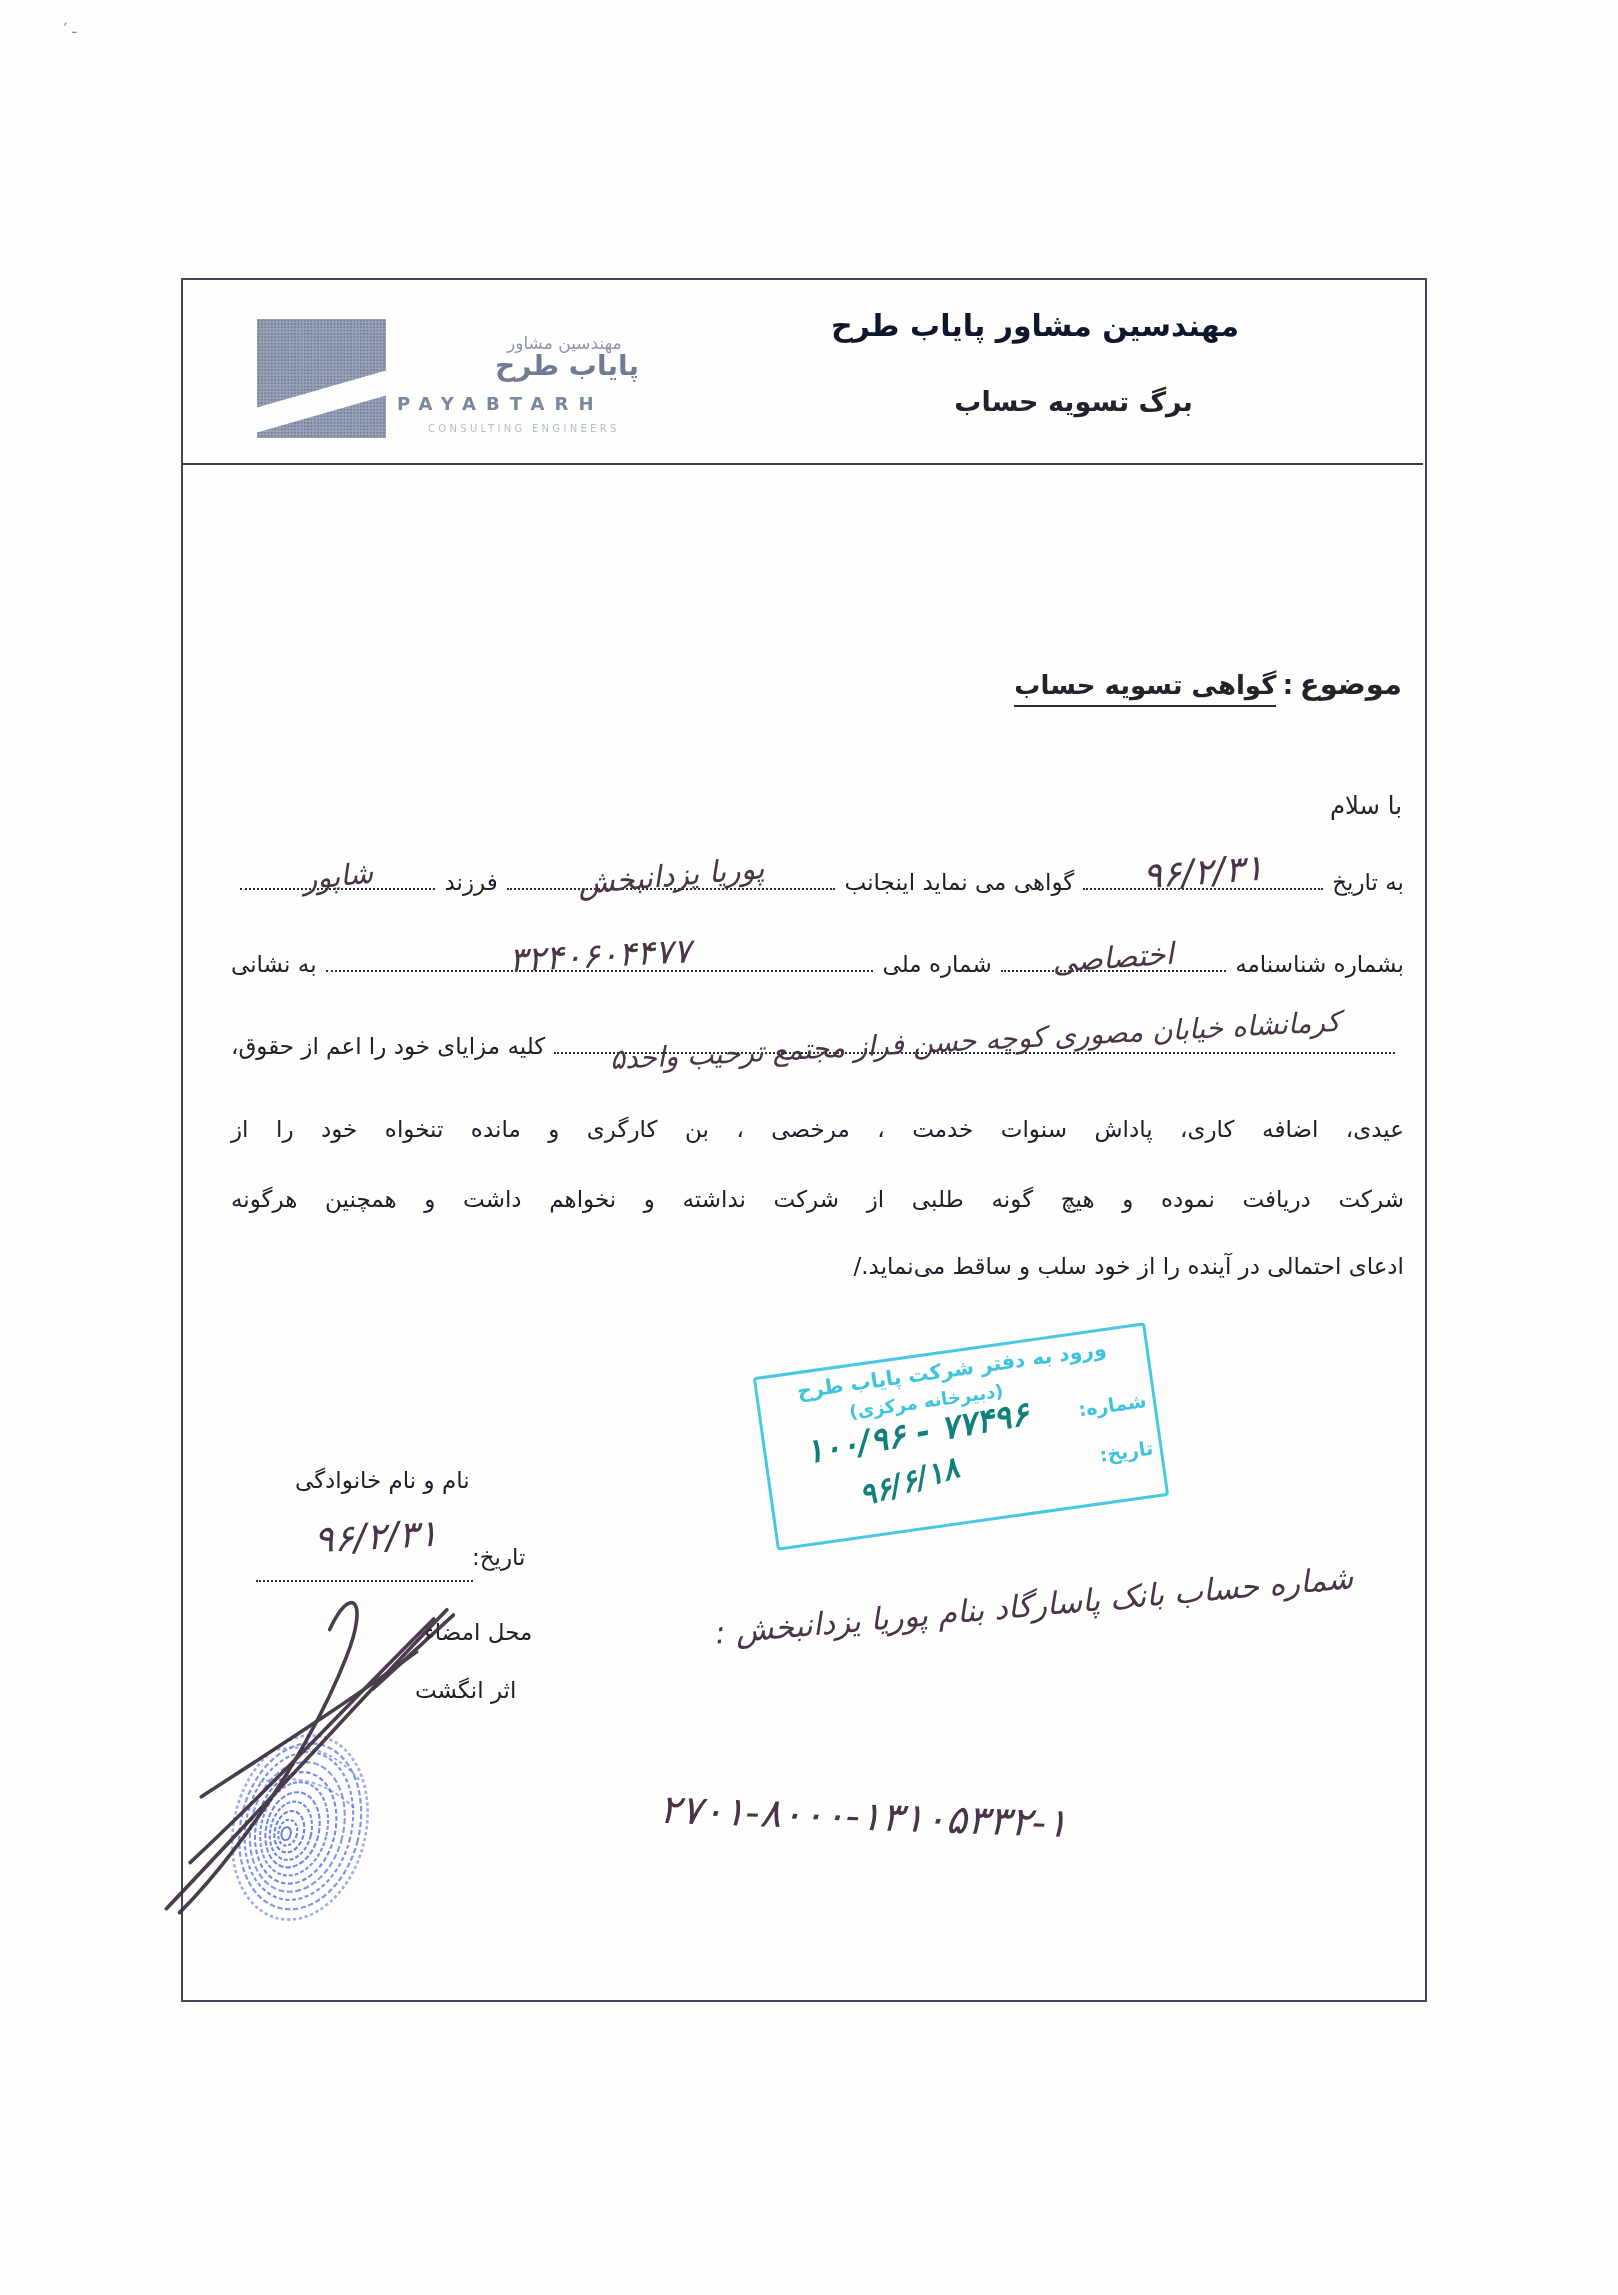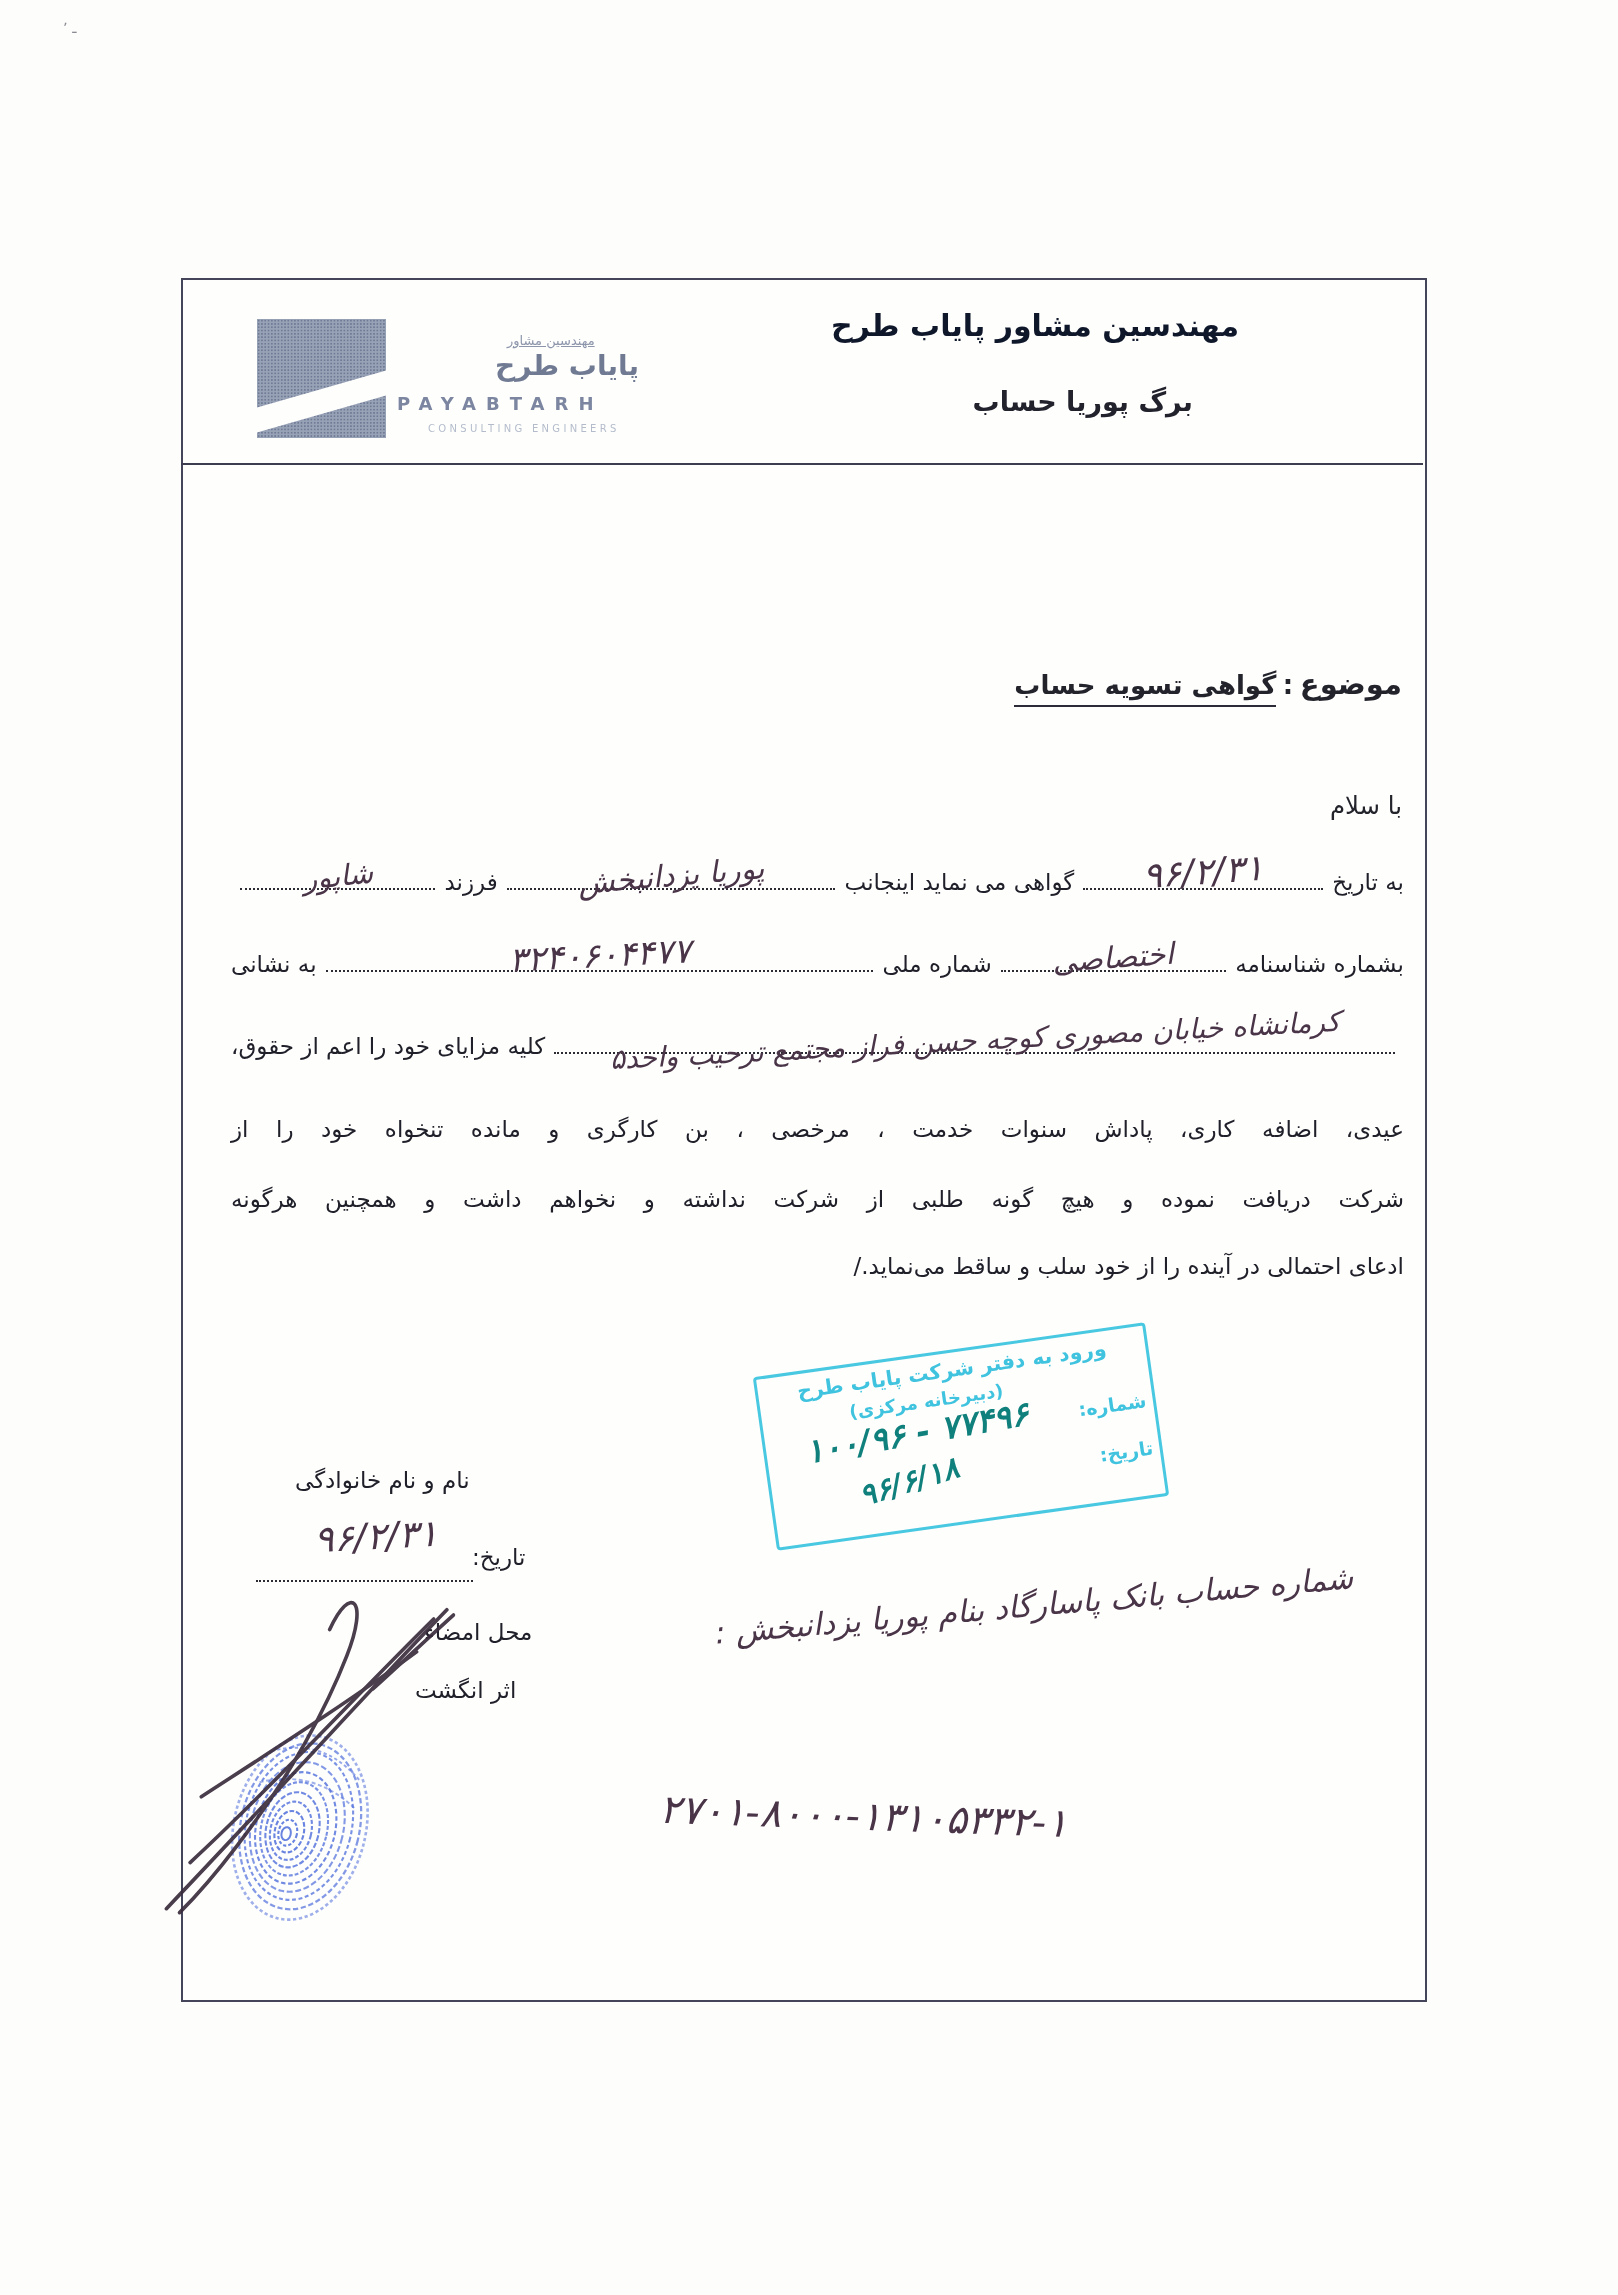--- a/index.html
+++ b/index.html
@@ -24,21 +24,21 @@
     background-color:#98a2b6;
     background-image:radial-gradient(#6f7a95 34%, rgba(255,255,255,0) 36%);
     background-size:3.3px 3.3px;
     overflow:hidden;
   }
   .logo-slash{
     position:absolute;left:-20px;top:71px;width:165px;height:24px;
     background:#fefefd;transform:rotate(-16deg);
   }
   .logo-fa-small{position:absolute;left:507px;top:333px;width:132px;text-align:left;
-    font-size:13px;color:#8d96ab;direction:rtl;text-decoration:underline;}
+    font-size:17px;color:#8d96ab;direction:rtl;}
   .logo-fa-name{position:absolute;left:461px;top:349px;width:178px;text-align:right;
     font-size:28px;font-weight:bold;color:#707b93;direction:rtl;}
   .logo-latin{position:absolute;left:397px;top:393px;font-size:18px;letter-spacing:10px;
     color:#7c86a1;font-weight:bold;}
   .logo-latin-sub{position:absolute;left:428px;top:423px;font-size:10px;letter-spacing:3.3px;
     color:#b4bccb;}
 
   
   .company-name{
     position:absolute;right:327px;top:308px;width:461px;direction:rtl;text-align:left;
@@ -117,21 +117,21 @@
 
 <div class="logo-square">
   <div class="logo-slash"></div>
 </div>
 <div class="logo-fa-small">مهندسین مشاور</div>
 <div class="logo-fa-name">پایاب طرح</div>
 <div class="logo-latin">PAYABTARH</div>
 <div class="logo-latin-sub">CONSULTING ENGINEERS</div>
 
 <div class="company-name">مهندسین مشاور پایاب طرح</div>
-<div class="form-title">برگ پوریا حساب</div>
+<div class="form-title">برگ تسویه حساب</div>
 
 <div class="subject">
   <span class="lbl">موضوع</span><span class="sep">:</span><span class="val">گواهی تسویه حساب</span>
 </div>
 
 <div class="salutation">با سلام</div>
 
 <div class="bline flexline" style="top:868px;padding-right:36px;">
   <span class="p">به تاریخ</span>
   <span class="slot" style="flex-grow:1.1;">

